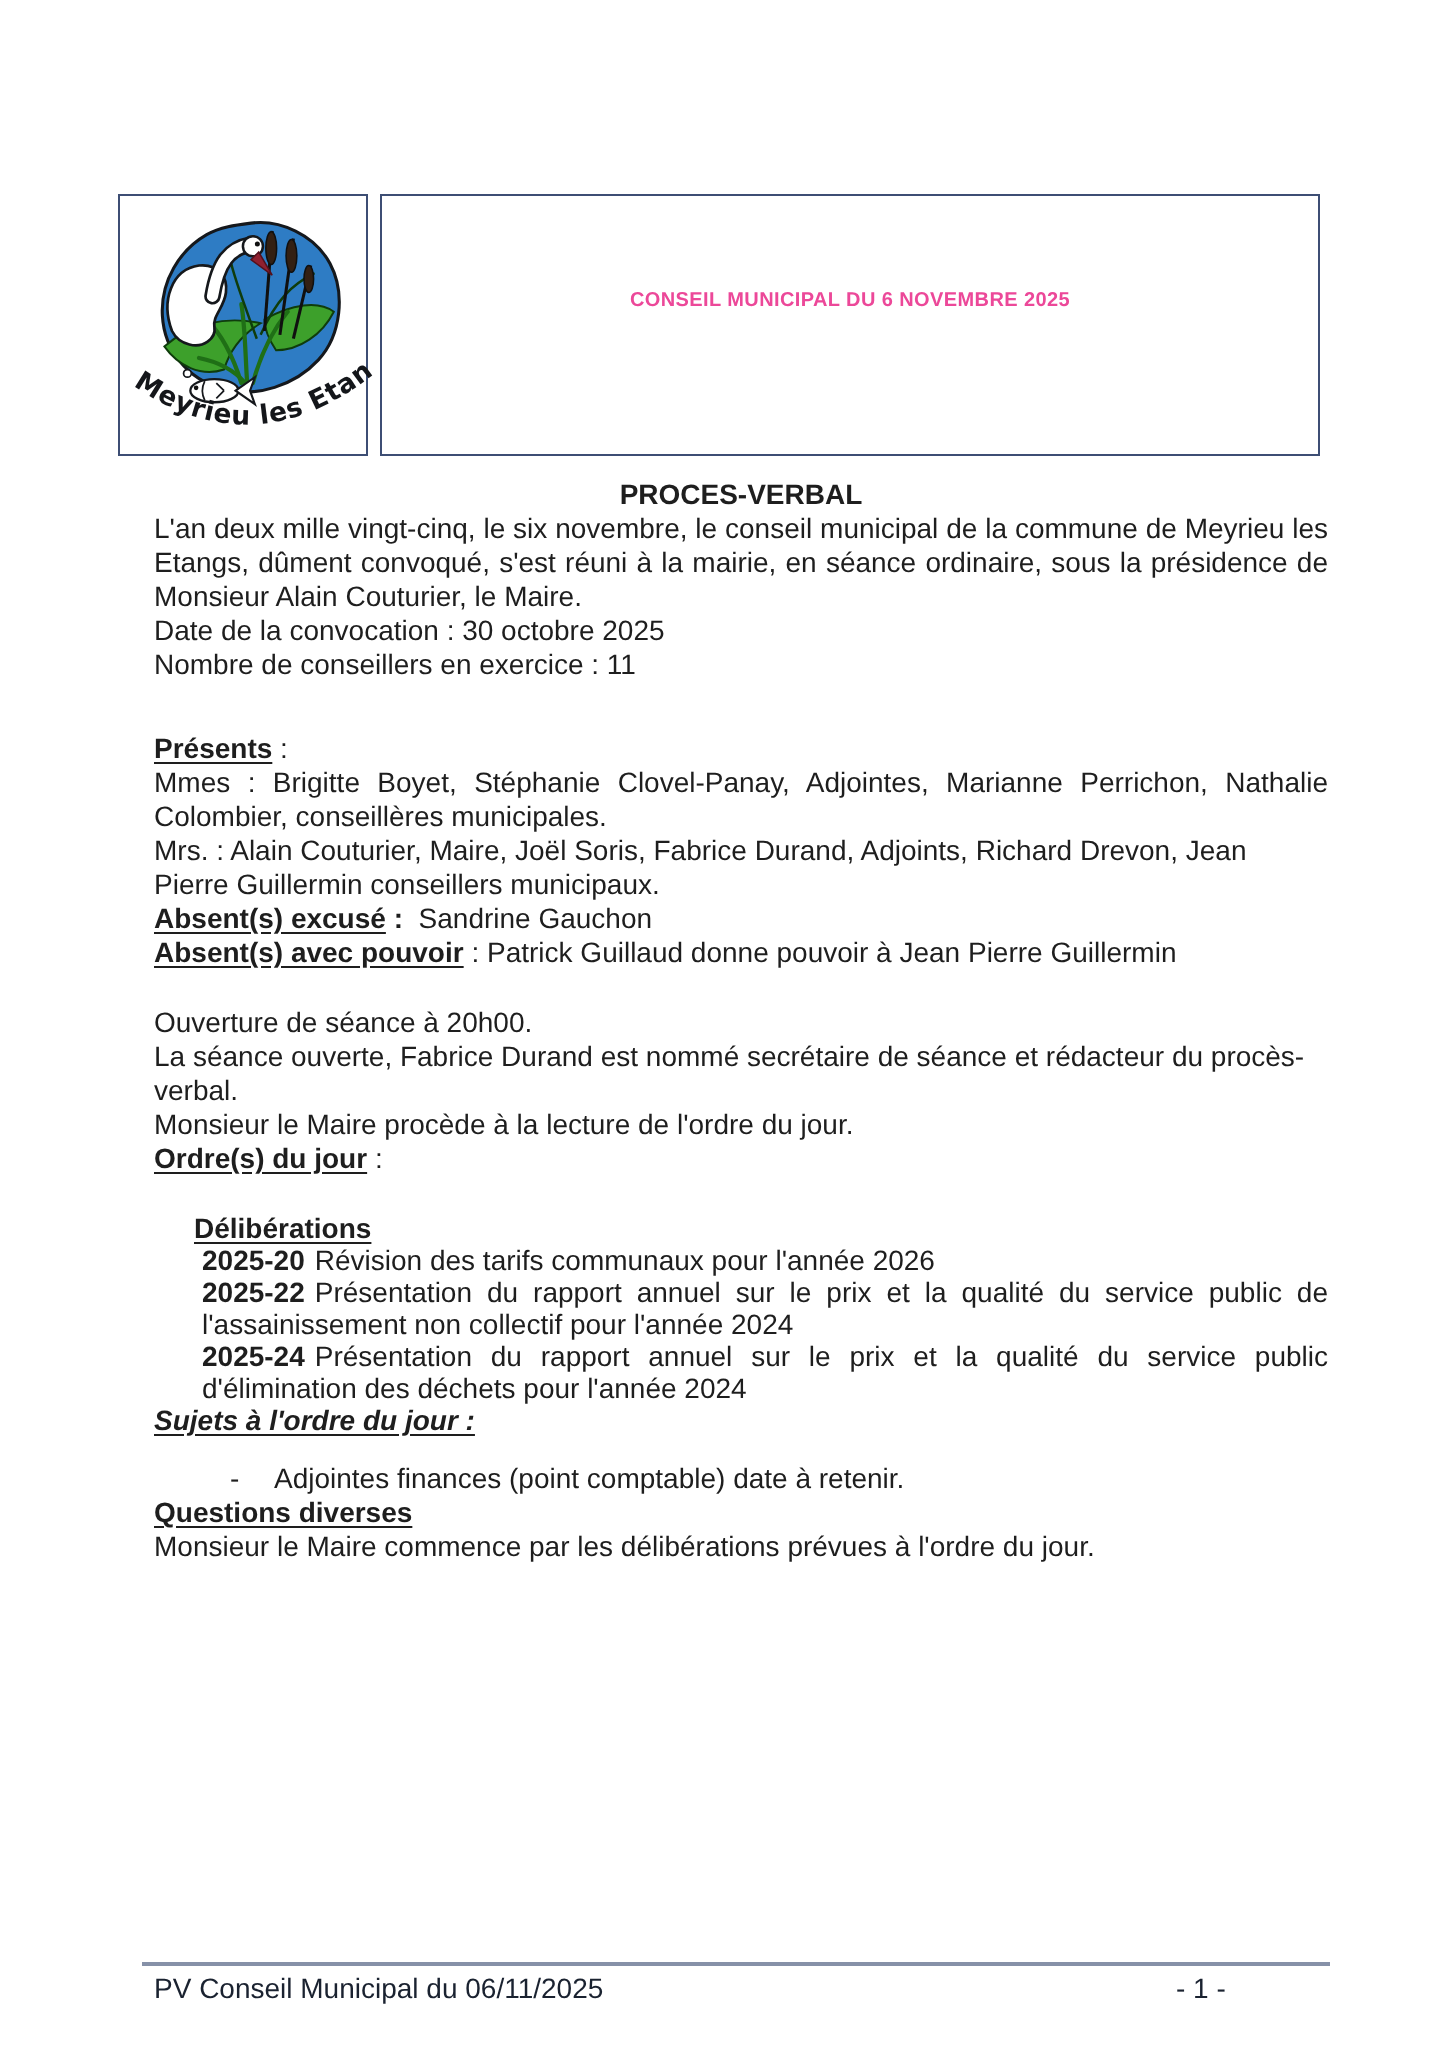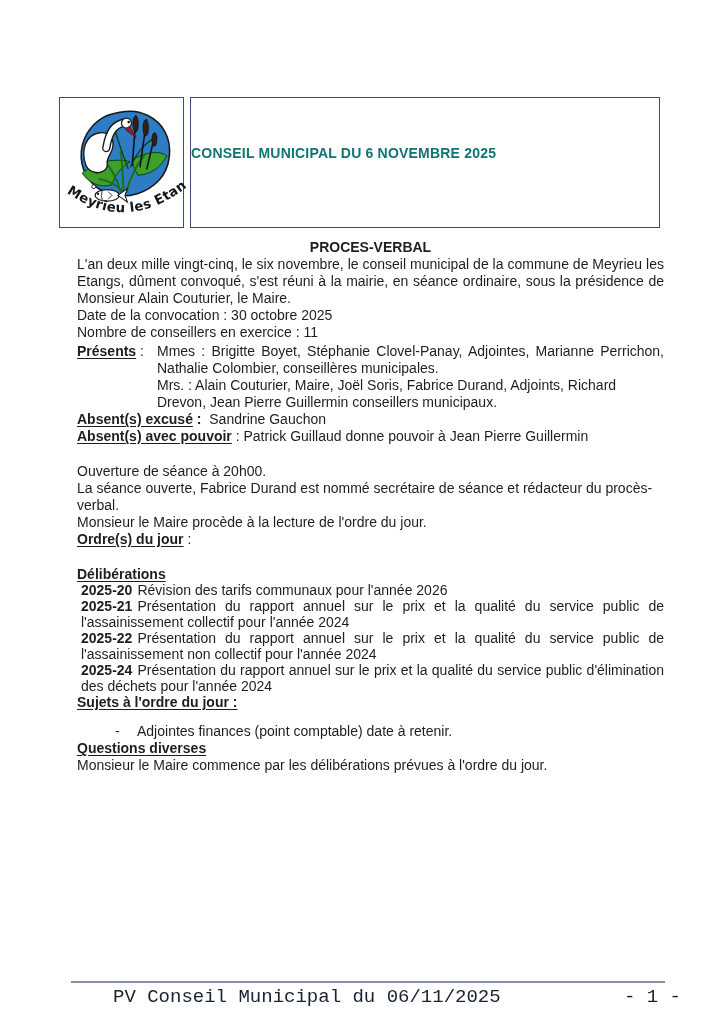--- a/index.html
+++ b/index.html
@@ -4,54 +4,54 @@
 <style>
   html,body{margin:0;padding:0;background:#ffffff;}
   .page{position:relative;width:724px;height:1024px;background:#ffffff;
         font-family:"Liberation Sans","DejaVu Sans",sans-serif;color:#1e1e1e;overflow:hidden;}
 
   
   .hdr{position:absolute;left:59px;top:97px;width:601px;height:131px;display:flex;gap:6px;}
   .hdr-cell{border:1.4px solid #3d4e74;box-sizing:border-box;}
   .logo-cell{width:125px;position:relative;}
   .title-cell{flex:1;position:relative;}
-  .hdr-title{position:absolute;left:0;right:0;top:47px;text-align:left;
-             font-weight:bold;font-size:14px;letter-spacing:.2px;color:#0f766e;}
+  .hdr-title{position:absolute;left:0;right:0;top:47px;text-align:center;
+             font-weight:bold;font-size:10px;letter-spacing:.2px;color:#ec4899;}
   .logo-svg{position:absolute;left:-7px;top:2px;overflow:visible;}
 
   
   .content{position:absolute;left:77px;top:239px;width:587px;font-size:14px;line-height:17px;}
   .content p{margin:0;}
   .center-b{text-align:center;font-weight:bold;}
   .just{text-align:justify;}
   .lbl{font-weight:bold;text-decoration:underline;text-underline-offset:2px;}
   .b{font-weight:bold;}
 
   .intro{margin-top:15px;}
   .convoc{margin-top:10px;}
-  .presents{margin-top:2px;display:flex;}
+  .presents{margin-top:25px;display:flex;flex-direction:column;}
   .p-label{width:80px;flex:none;}
   .p-body{flex:1;}
   .ouverture{margin-top:18px;}
   .ordre{margin-top:12px;}
 
-  .delib{margin-top:18px;line-height:16px;}
+  .delib{margin-top:18px;margin-left:20px;line-height:16px;}
   .delib-items{margin-left:4px;}
   .delib-items .num{font-weight:bold;padding-right:5px;}
 
-  .sujets{margin-top:14px;margin-left:20px;}
+  .sujets{margin-top:14px;margin-left:20px;font-style:italic;}
   .bullet{margin-top:12px;margin-left:38px;display:flex;}
   .bullet .dash{width:22px;flex:none;}
   .questions{margin-top:22px;margin-left:20px;}
   .questions .lbl{padding-right:8px;}
   .closing{margin-top:30px;}
 
   
   .f-line{position:absolute;left:71px;top:981px;width:594px;border-top:2px solid #8691a8;}
-  .f-text{font-family:Liberation Mono, monospace;font-size:19px;color:#1a2230;margin-left:36px;}
+  .f-text{font-family:Liberation Sans, sans-serif;font-size:14px;color:#1a2230;}
   .f-left{position:absolute;left:77px;top:986px;}
   .f-page{position:absolute;left:588px;top:986px;}
 </style>
 </head>
 <body>
 
 <div class="page">
 
   <div class="hdr">
     <div class="hdr-cell logo-cell">
@@ -134,21 +134,20 @@
       <p>La séance ouverte, Fabrice Durand est nommé secrétaire de séance et rédacteur du procès-verbal.</p>
       <p>Monsieur le Maire procède à la lecture de l'ordre du jour.</p>
     </div>
 
     <p class="ordre"><span class="lbl">Ordre(s) du jour</span><span> :</span></p>
 
     <div class="delib">
       <p><span class="lbl">Délibérations</span></p>
       <div class="delib-items">
         <p class="just"><span class="num">2025-20</span><span>Révision des tarifs communaux pour l'année 2026</span></p>
-        <p class="just"><span class="num">2025-21</span><span>Présentation du rapport annuel sur le prix et la qualité du service public de l'assainissement collectif pour l'année 2024</span></p>
         <p class="just"><span class="num">2025-22</span><span>Présentation du rapport annuel sur le prix et la qualité du service public de l'assainissement non collectif pour l'année 2024</span></p>
         <p class="just"><span class="num">2025-24</span><span>Présentation du rapport annuel sur le prix et la qualité du service public d'élimination des déchets pour l'année 2024</span></p>
       </div>
     </div>
 
     <p class="sujets"><span class="lbl">Sujets à l'ordre du jour :</span></p>
 
     <div class="bullet">
       <span class="dash">-</span>
       <span>Adjointes finances (point comptable) date à retenir.</span>

